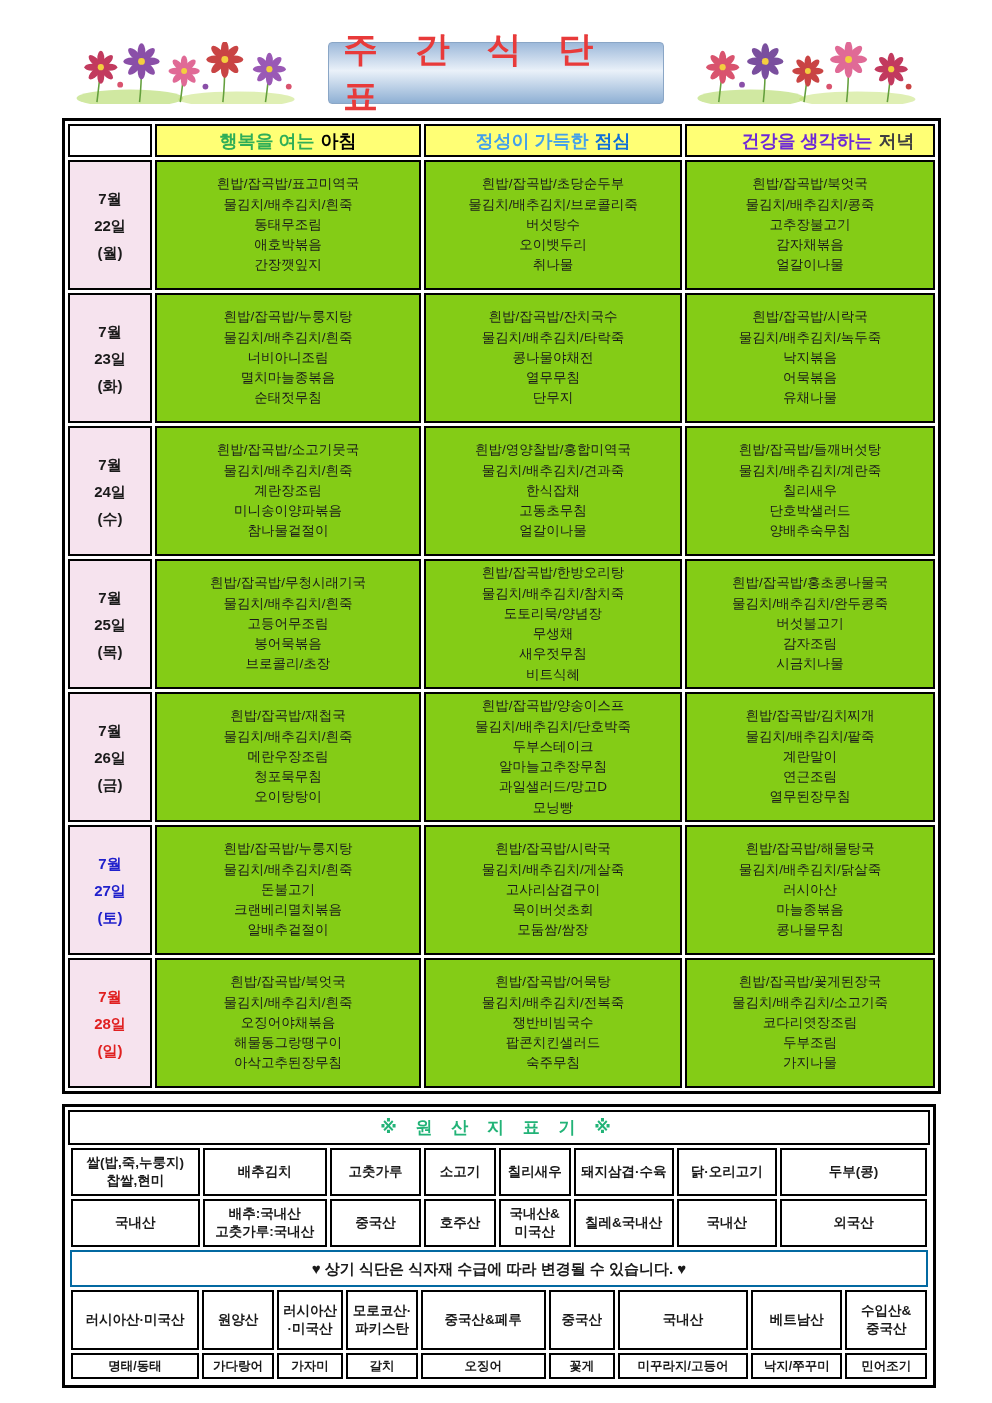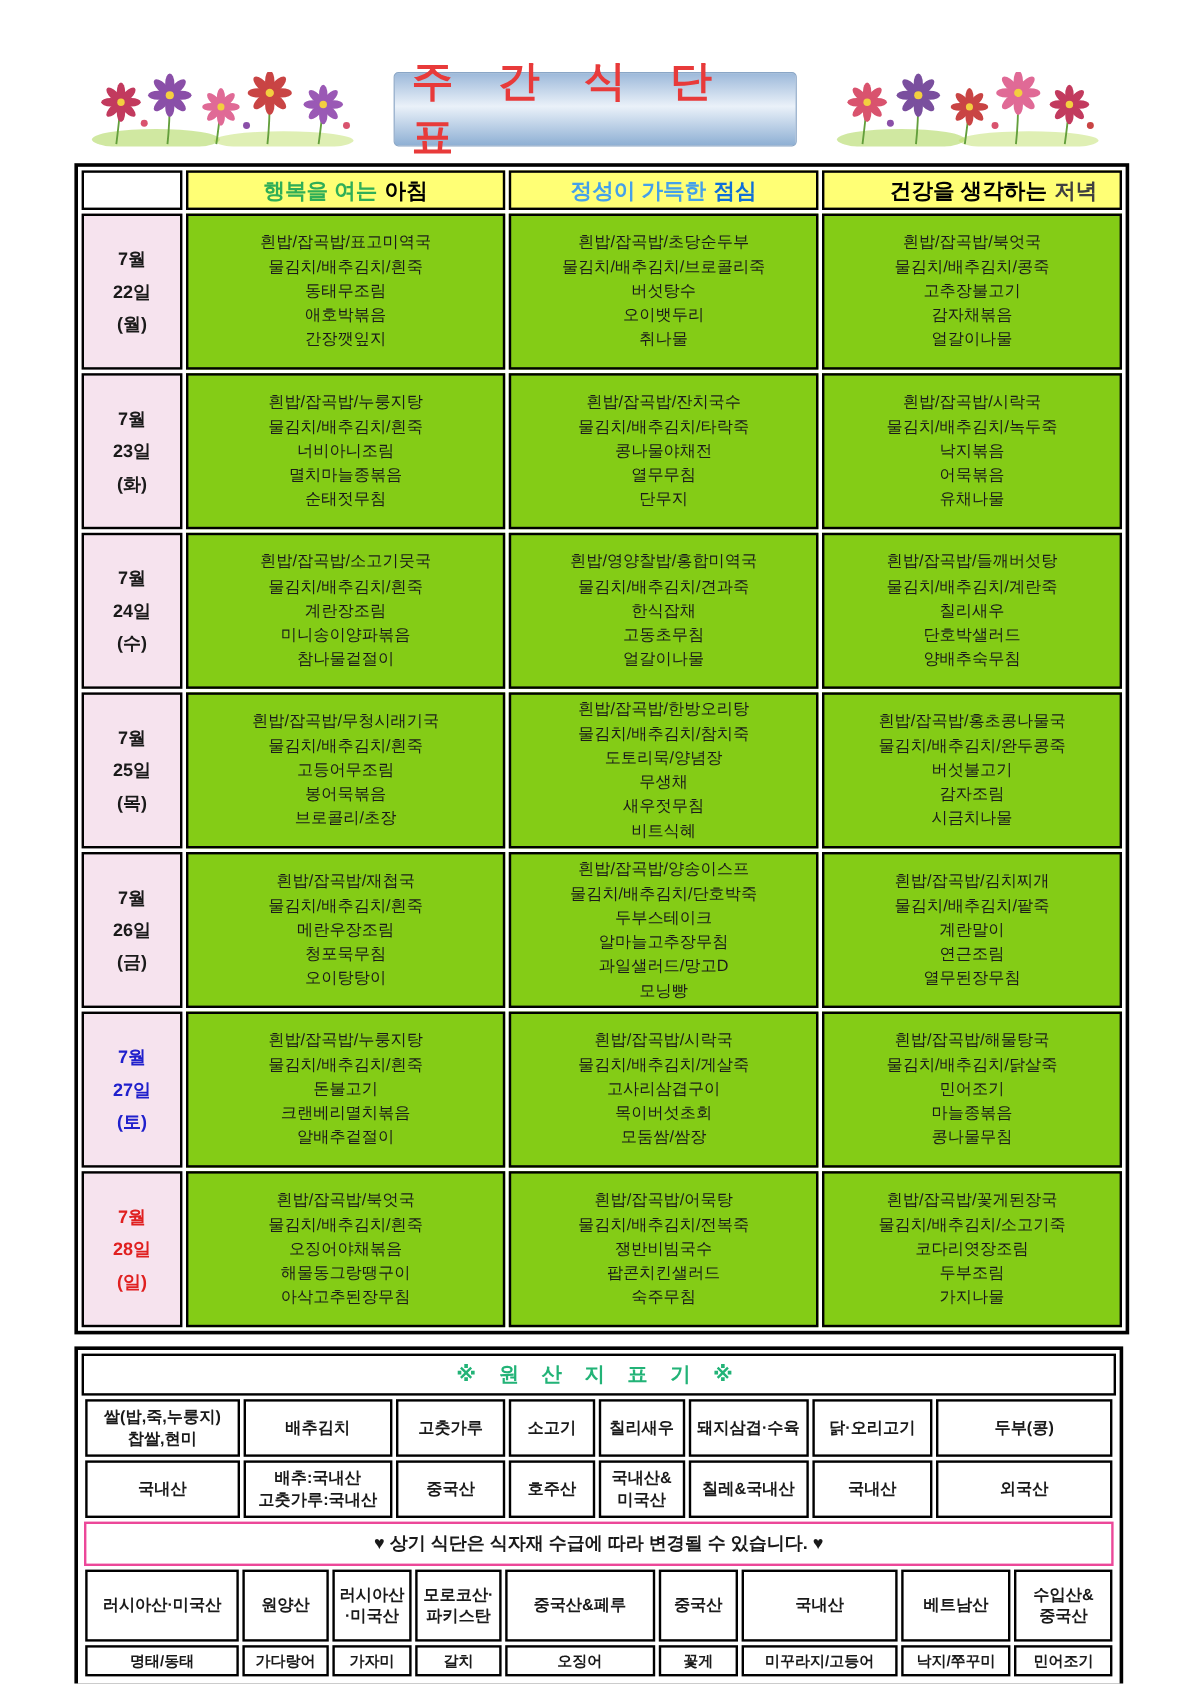--- a/index.html
+++ b/index.html
@@ -2,21 +2,21 @@
 <html><head>
 <meta charset="utf-8">
 <style>
   html,body{margin:0;padding:0;}
   body{
     width:992px;height:1403px;background:#ffffff;
     font-family:"Liberation Sans","DejaVu Sans",sans-serif;
     color:#1a1a1a;
   }
   
-  .banner{display:flex;justify-content:center;align-items:center;gap:21px;padding-top:60px;}
+  .banner{display:flex;justify-content:center;align-items:center;gap:21px;padding-top:42px;}
   .flowers{width:238px;height:62px;display:block;}
   .title-plate{
     width:320px;height:60px;display:flex;align-items:center;justify-content:center;
     background:linear-gradient(180deg,#9db9da 0%,#eaf1f9 46%,#8fb0d4 100%);
     border:1px solid #8aa6c6;border-radius:4px;
     font-family:"Liberation Serif","DejaVu Serif",serif;
     font-size:35px;font-weight:bold;letter-spacing:14px;padding-left:14px;
   }
   
   table.menu-table{
@@ -42,21 +42,21 @@
     border:2px solid #000;margin:0;height:31px;line-height:31px;text-align:center;
     font-weight:bold;font-size:17px;letter-spacing:7px;
   }
   table.origin{width:100%;border-collapse:separate;border-spacing:3px;table-layout:fixed;}
   table.origin td{
     border:2px solid #000;text-align:center;vertical-align:middle;
     font-weight:bold;white-space:pre-line;background:#fff;
   }
   table.o1 td.h{height:42px;font-size:13.5px;}
   table.o1 td.v{height:42px;font-size:13.5px;}
-  .notice{border:2px solid #ec4899;margin:0 2px;height:33px;line-height:33px;text-align:center;font-weight:bold;font-size:15px;}
+  .notice{border:2px solid #0369a1;margin:0 2px;height:33px;line-height:33px;text-align:center;font-weight:bold;font-size:15px;}
   table.o2 td.h{height:20px;font-size:12.5px;}
   table.o2 td.v{height:54px;font-size:13.5px;}
 </style>
 </head>
 <body>
 
 <div class="banner">
   <svg class="flowers" viewBox="0 0 240 64" aria-hidden="true">
     <defs>
       <g id="petals" fill="currentColor">
@@ -150,21 +150,21 @@
   <tbody>
       <tr>
     <th class="corner"></th>
     <th class="hdr">
       <span class="hp" style="color: rgb(47, 174, 87);">행복을 여는</span><span class="hb" style="color: #000000;">아침</span>
     </th>
     <th class="hdr">
       <span class="hp" style="color: rgb(68, 160, 234);">정성이 가득한</span><span class="hb" style="color: rgb(15, 111, 216);">점심</span>
     </th>
     <th class="hdr">
-      <span class="hp" style="color: #000000; margin-left: 36px;">건강을 생각하는</span><span class="hb" style="color: #404040;">저녁</span>
+      <span class="hp" style="color: #6d28d9; margin-left: 36px;">건강을 생각하는</span><span class="hb" style="color: #404040;">저녁</span>
     </th>
   </tr>
   <tr>
     <td class="date" style="color: rgb(26, 26, 26);">7월
 22일
 (월)</td>
     <td class="menu">흰밥/잡곡밥/표고미역국
 물김치/배추김치/흰죽
 동태무조림
 애호박볶음
@@ -271,21 +271,21 @@
 돈불고기
 크랜베리멸치볶음
 알배추겉절이</td>
     <td class="menu">흰밥/잡곡밥/시락국
 물김치/배추김치/게살죽
 고사리삼겹구이
 목이버섯초회
 모둠쌈/쌈장</td>
     <td class="menu">흰밥/잡곡밥/해물탕국
 물김치/배추김치/닭살죽
-민어조기
+러시아산
 마늘종볶음
 콩나물무침</td>
   </tr>
   <tr>
     <td class="date" style="color: rgb(224, 32, 32);">7월
 28일
 (일)</td>
     <td class="menu">흰밥/잡곡밥/북엇국
 물김치/배추김치/흰죽
 오징어야채볶음

